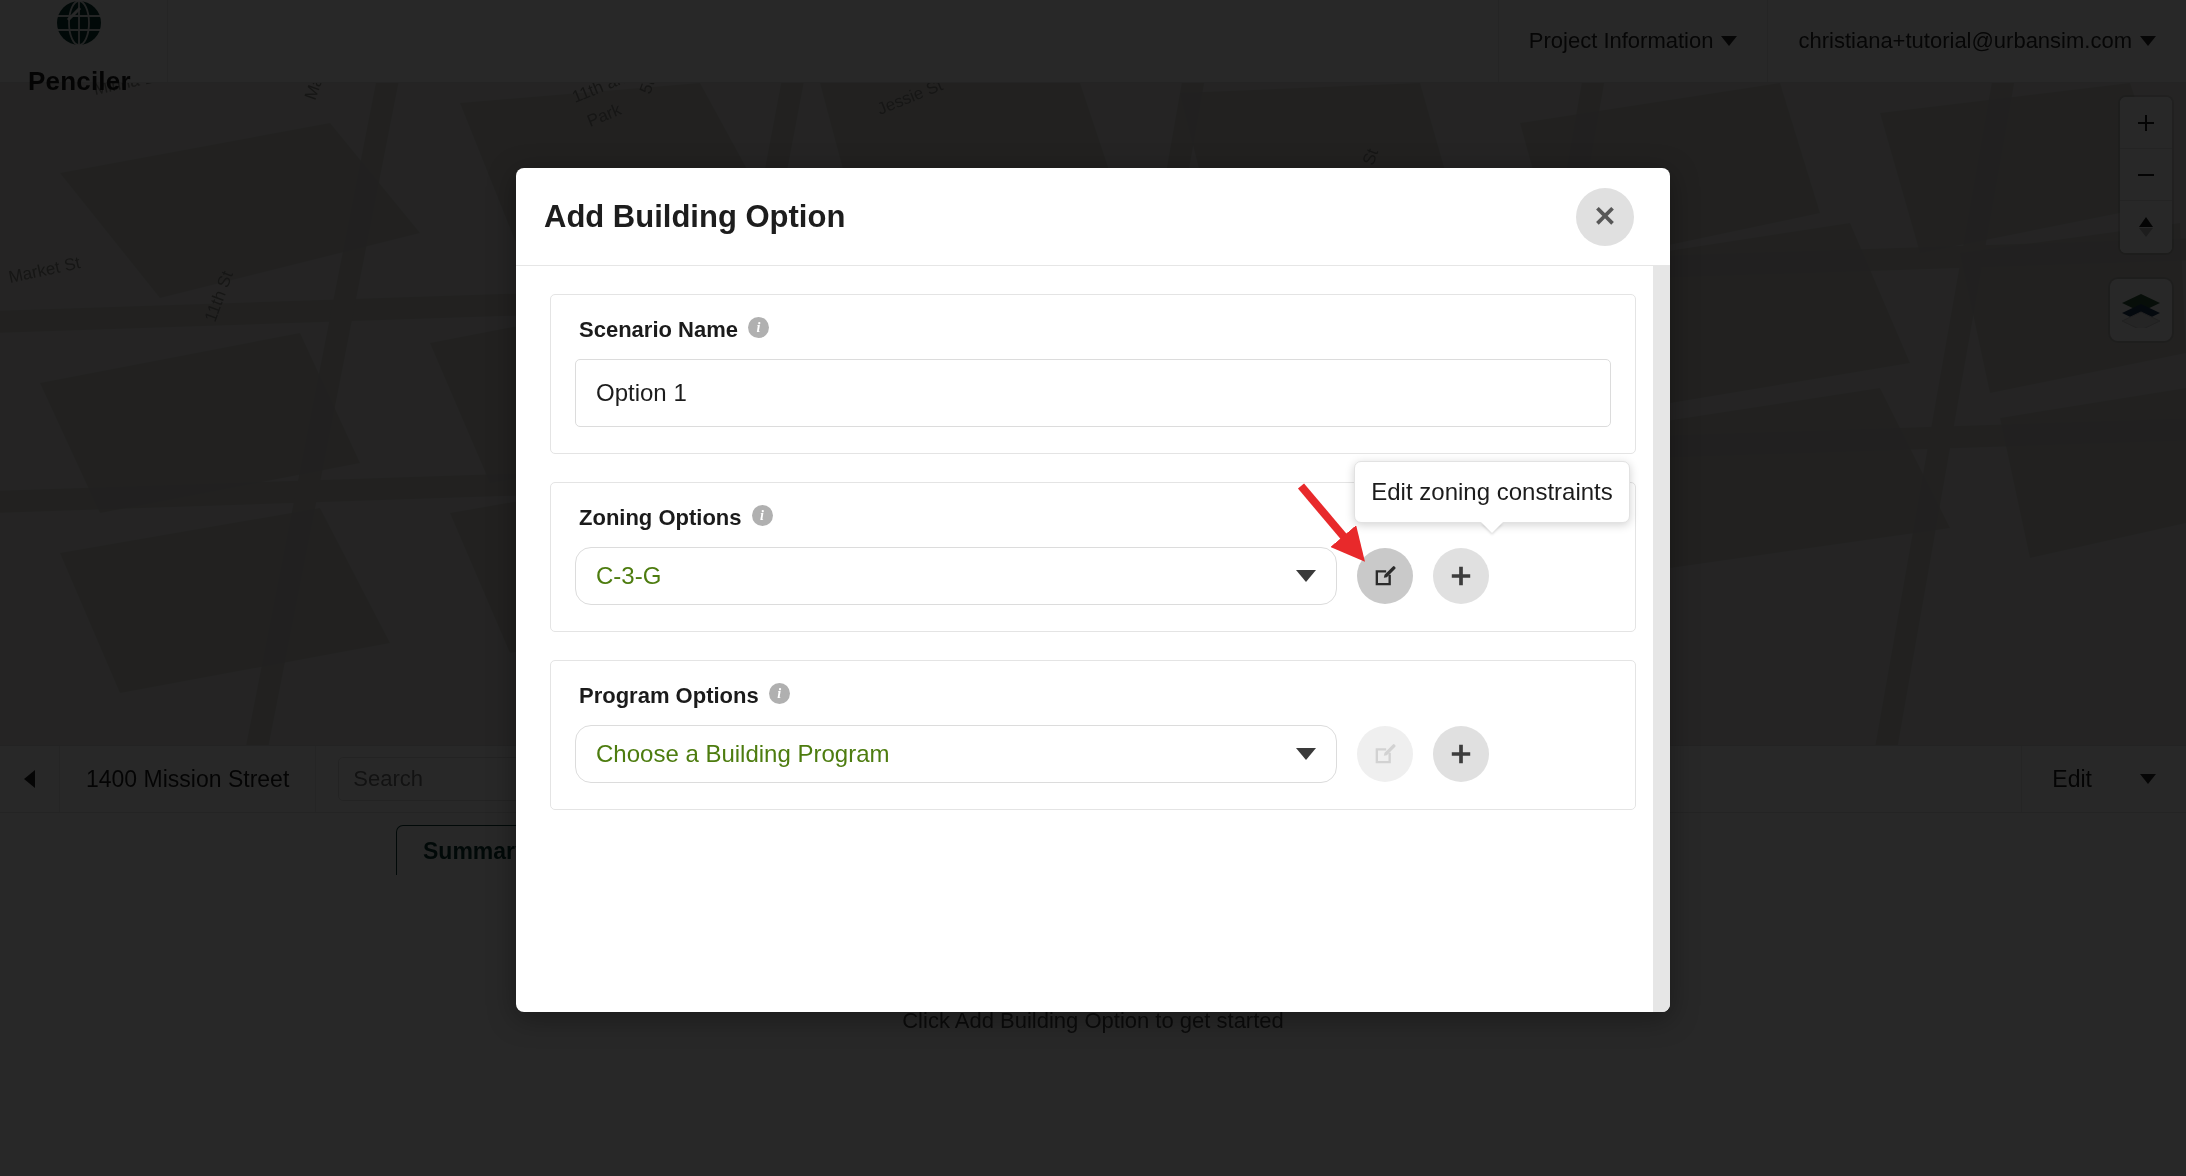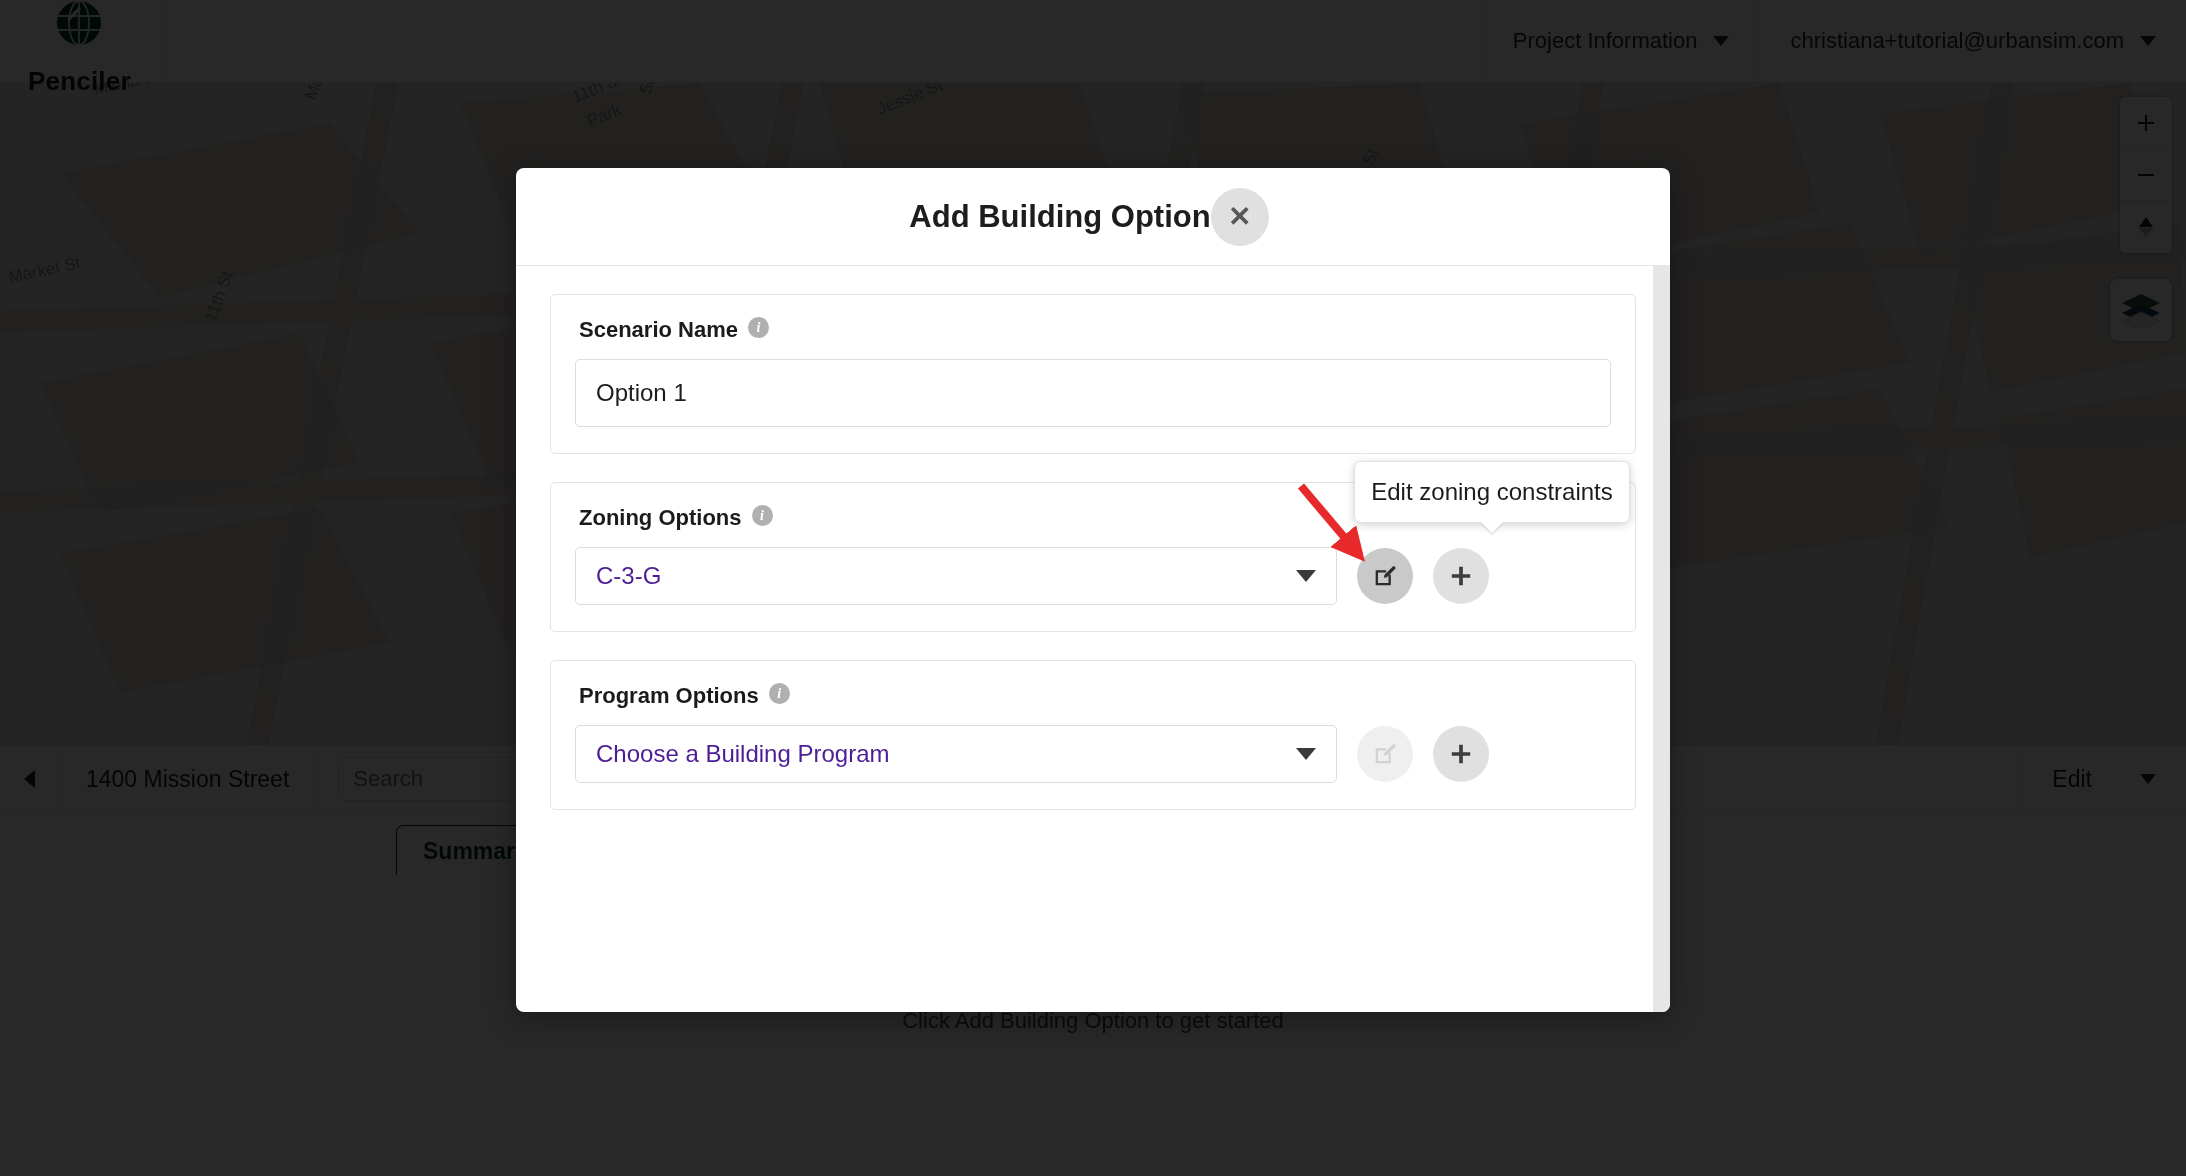--- a/index.html
+++ b/index.html
@@ -27,21 +27,21 @@
     border-right: 1px solid #e8e8e8;
     flex-direction: column;
   }
   .brand-logo { width: 46px; height: 46px; }
   .brand-name {
     font-size: 26px; font-weight: 700; color: #1d1d1d; letter-spacing: .2px;
   }
   .header-spacer { flex: 1; }
   .header-menu {
     height: 100%; display: flex; align-items: center;
-    padding: 0 30px; gap: 16px;
+    padding: 0 30px; gap: 8px;
     font-size: 22px; color: #2a2a2a;
     border-left: 1px solid #e8e8e8;
     white-space: nowrap;
   }
   .caret-down {
     width: 0; height: 0;
     border-left: 8px solid transparent;
     border-right: 8px solid transparent;
     border-top: 10px solid #2a2a2a;
     display: inline-block;
@@ -151,21 +151,21 @@
     width: 1154px; height: 844px;
     background: #ffffff;
     border-radius: 8px;
     box-shadow: 0 6px 28px rgba(0,0,0,.35);
     z-index: 60;
     display: flex; flex-direction: column;
     overflow: hidden;
   }
   .modal-header {
     height: 98px; flex: 0 0 98px;
-    display: flex; align-items: center; justify-content: center;
+    display: flex; align-items: center; justify-content: space-between;
     padding: 0 36px 0 28px;
     border-bottom: 1px solid #e6e6e6;
   }
   .modal-title { font-size: 31px; font-weight: 700; color: #1d1d1d; }
   .modal-close {
     width: 58px; height: 58px; border-radius: 50%;
     background: #e0e0e0;
     display: flex; align-items: center; justify-content: center;
     color: #575757; font-size: 28px; font-weight: 700;
     border: none; cursor: pointer;
@@ -204,24 +204,24 @@
   .text-input {
     flex: 1; height: 68px;
     border: 1px solid #dcdcdc; border-radius: 5px;
     padding: 0 20px;
     font-size: 24px; color: #1c1c1c;
     font-family: "Liberation Sans", sans-serif;
     background: #fff;
   }
   .select-box {
     width: 762px; height: 58px;
-    border: 1px solid #dcdcdc; border-radius: 5px;
+    border: 1px solid #dcdcdc; border-radius: 16px;
     padding: 12px 20px;
     display: flex; align-items: center; justify-content: space-between;
-    font-size: 24px; color: #4c1d95;
+    font-size: 24px; color: #4d7c0f;
     background: #fff; cursor: pointer;
   }
   .select-caret {
     width: 0; height: 0;
     border-left: 10px solid transparent;
     border-right: 10px solid transparent;
     border-top: 12px solid #3a3a3a;
   }
   .round-btn {
     width: 56px; height: 56px; border-radius: 50%;

